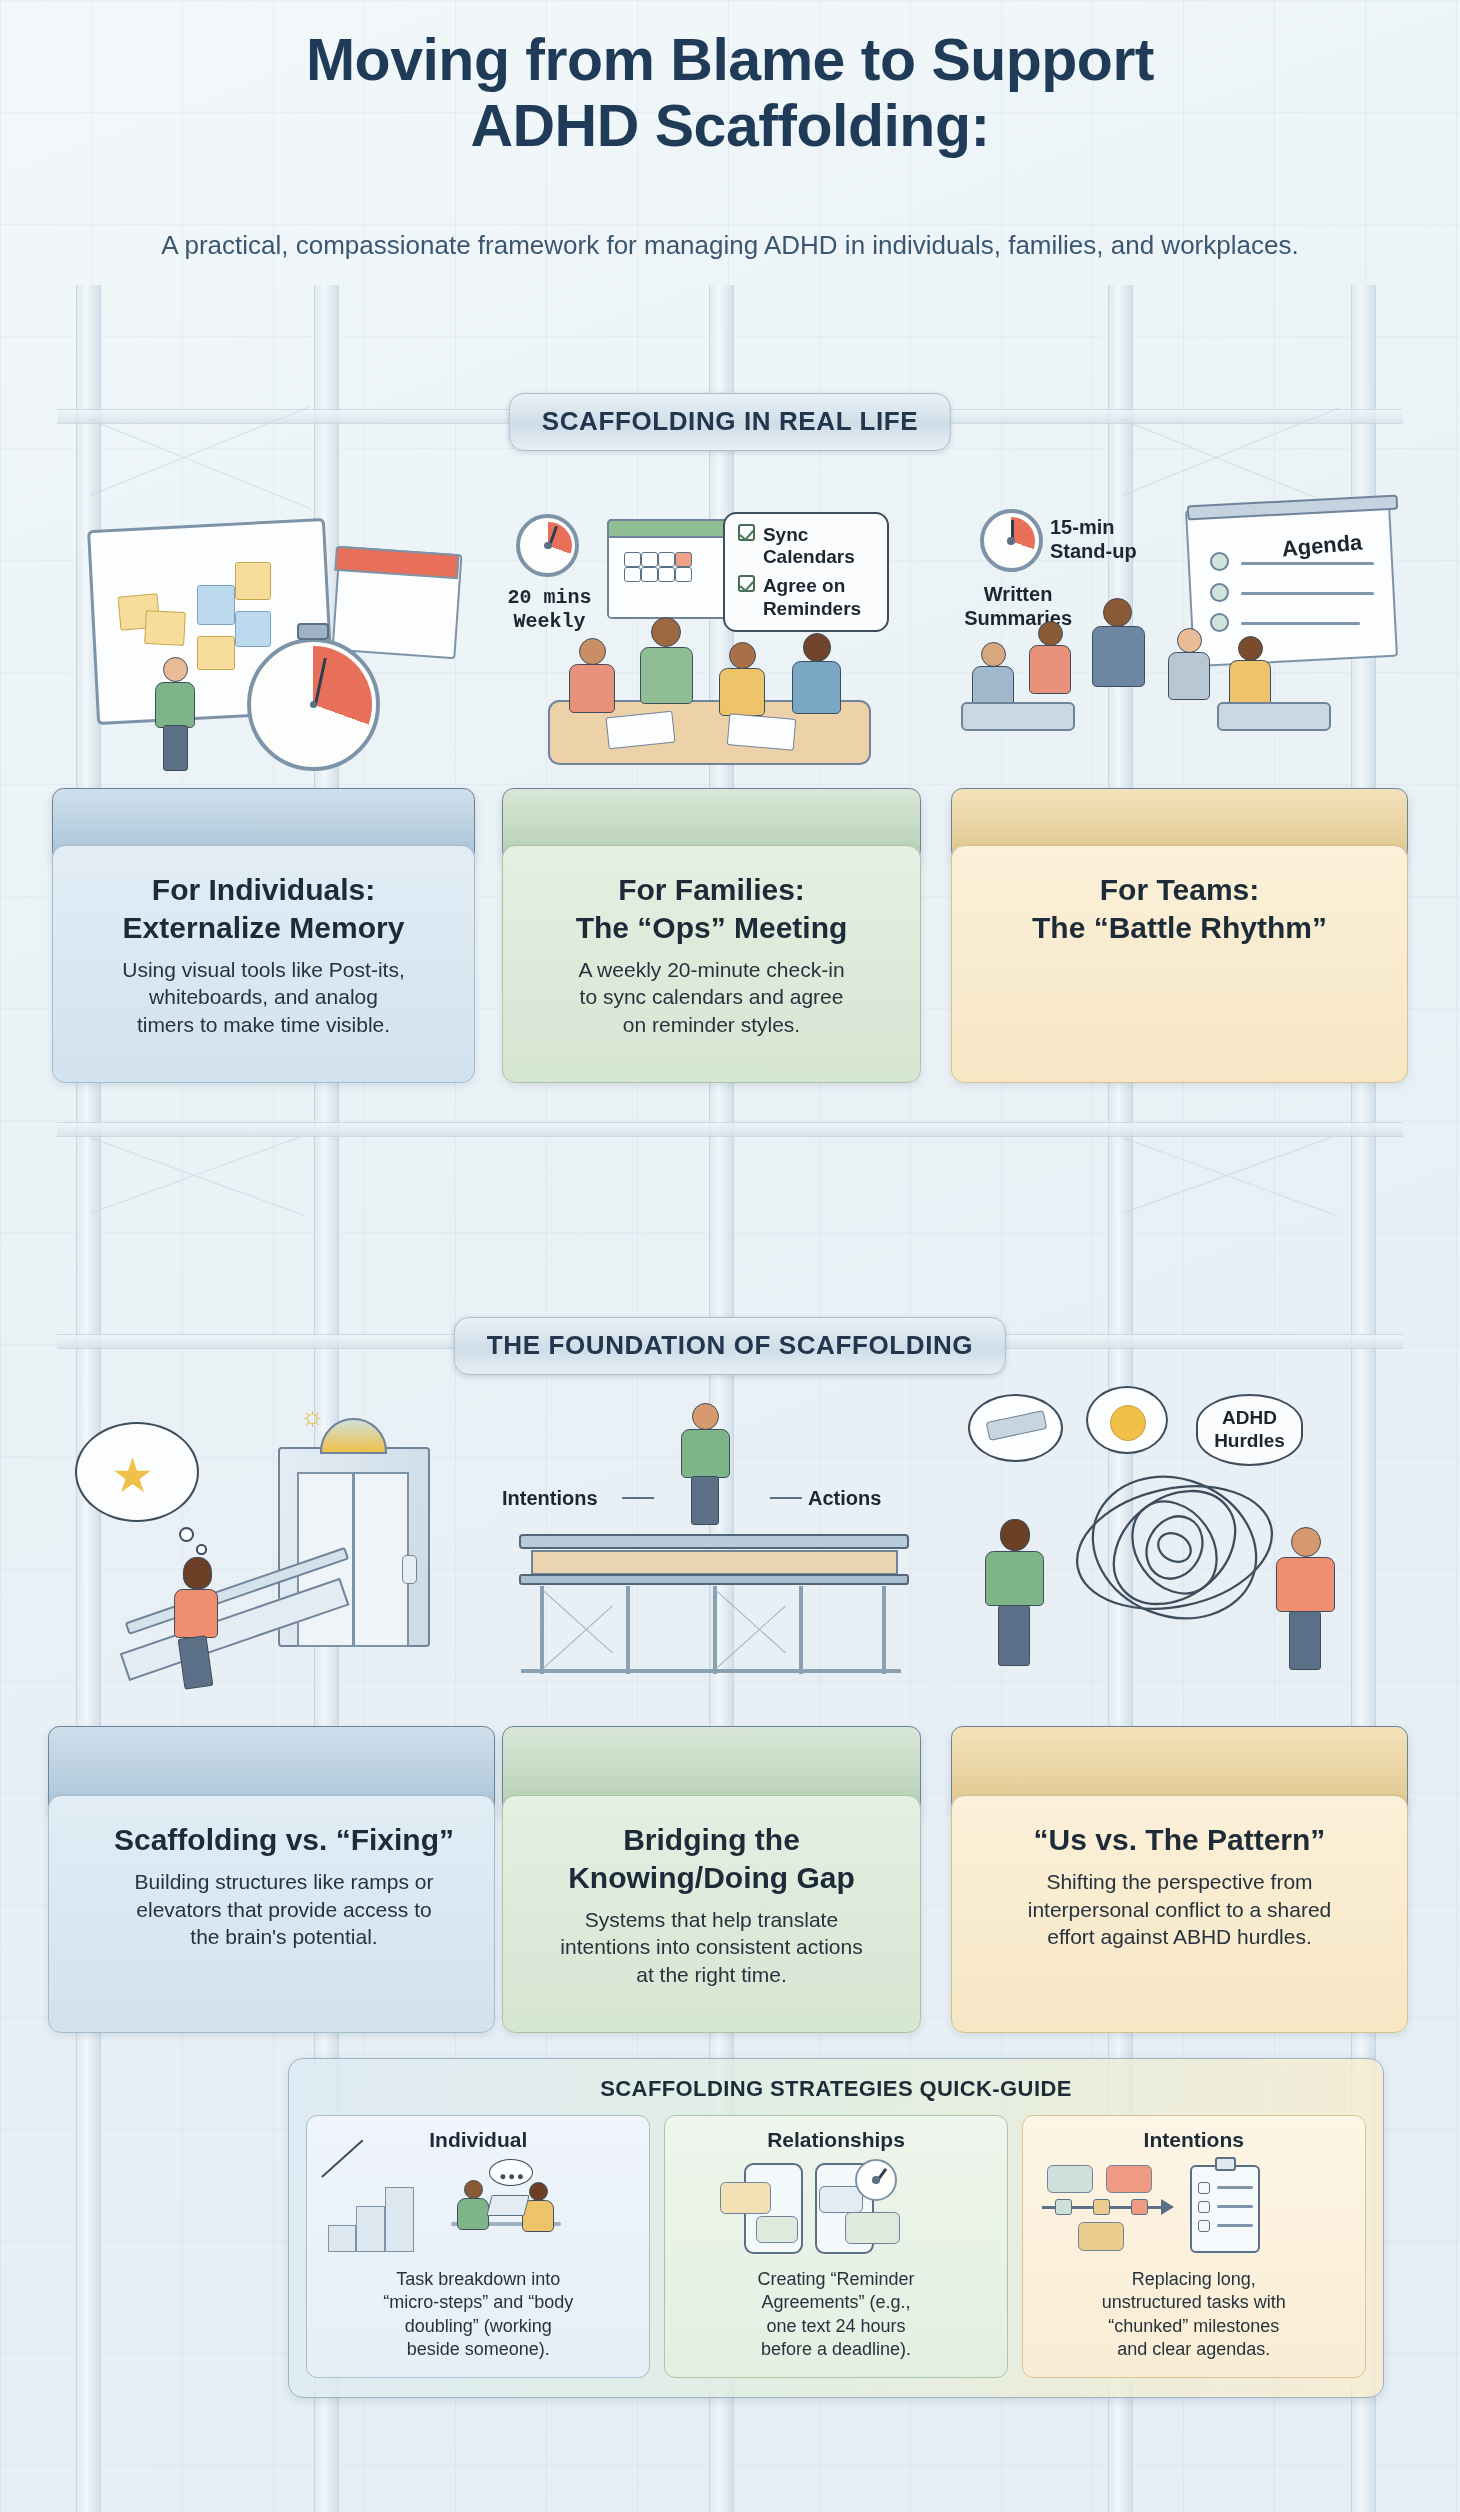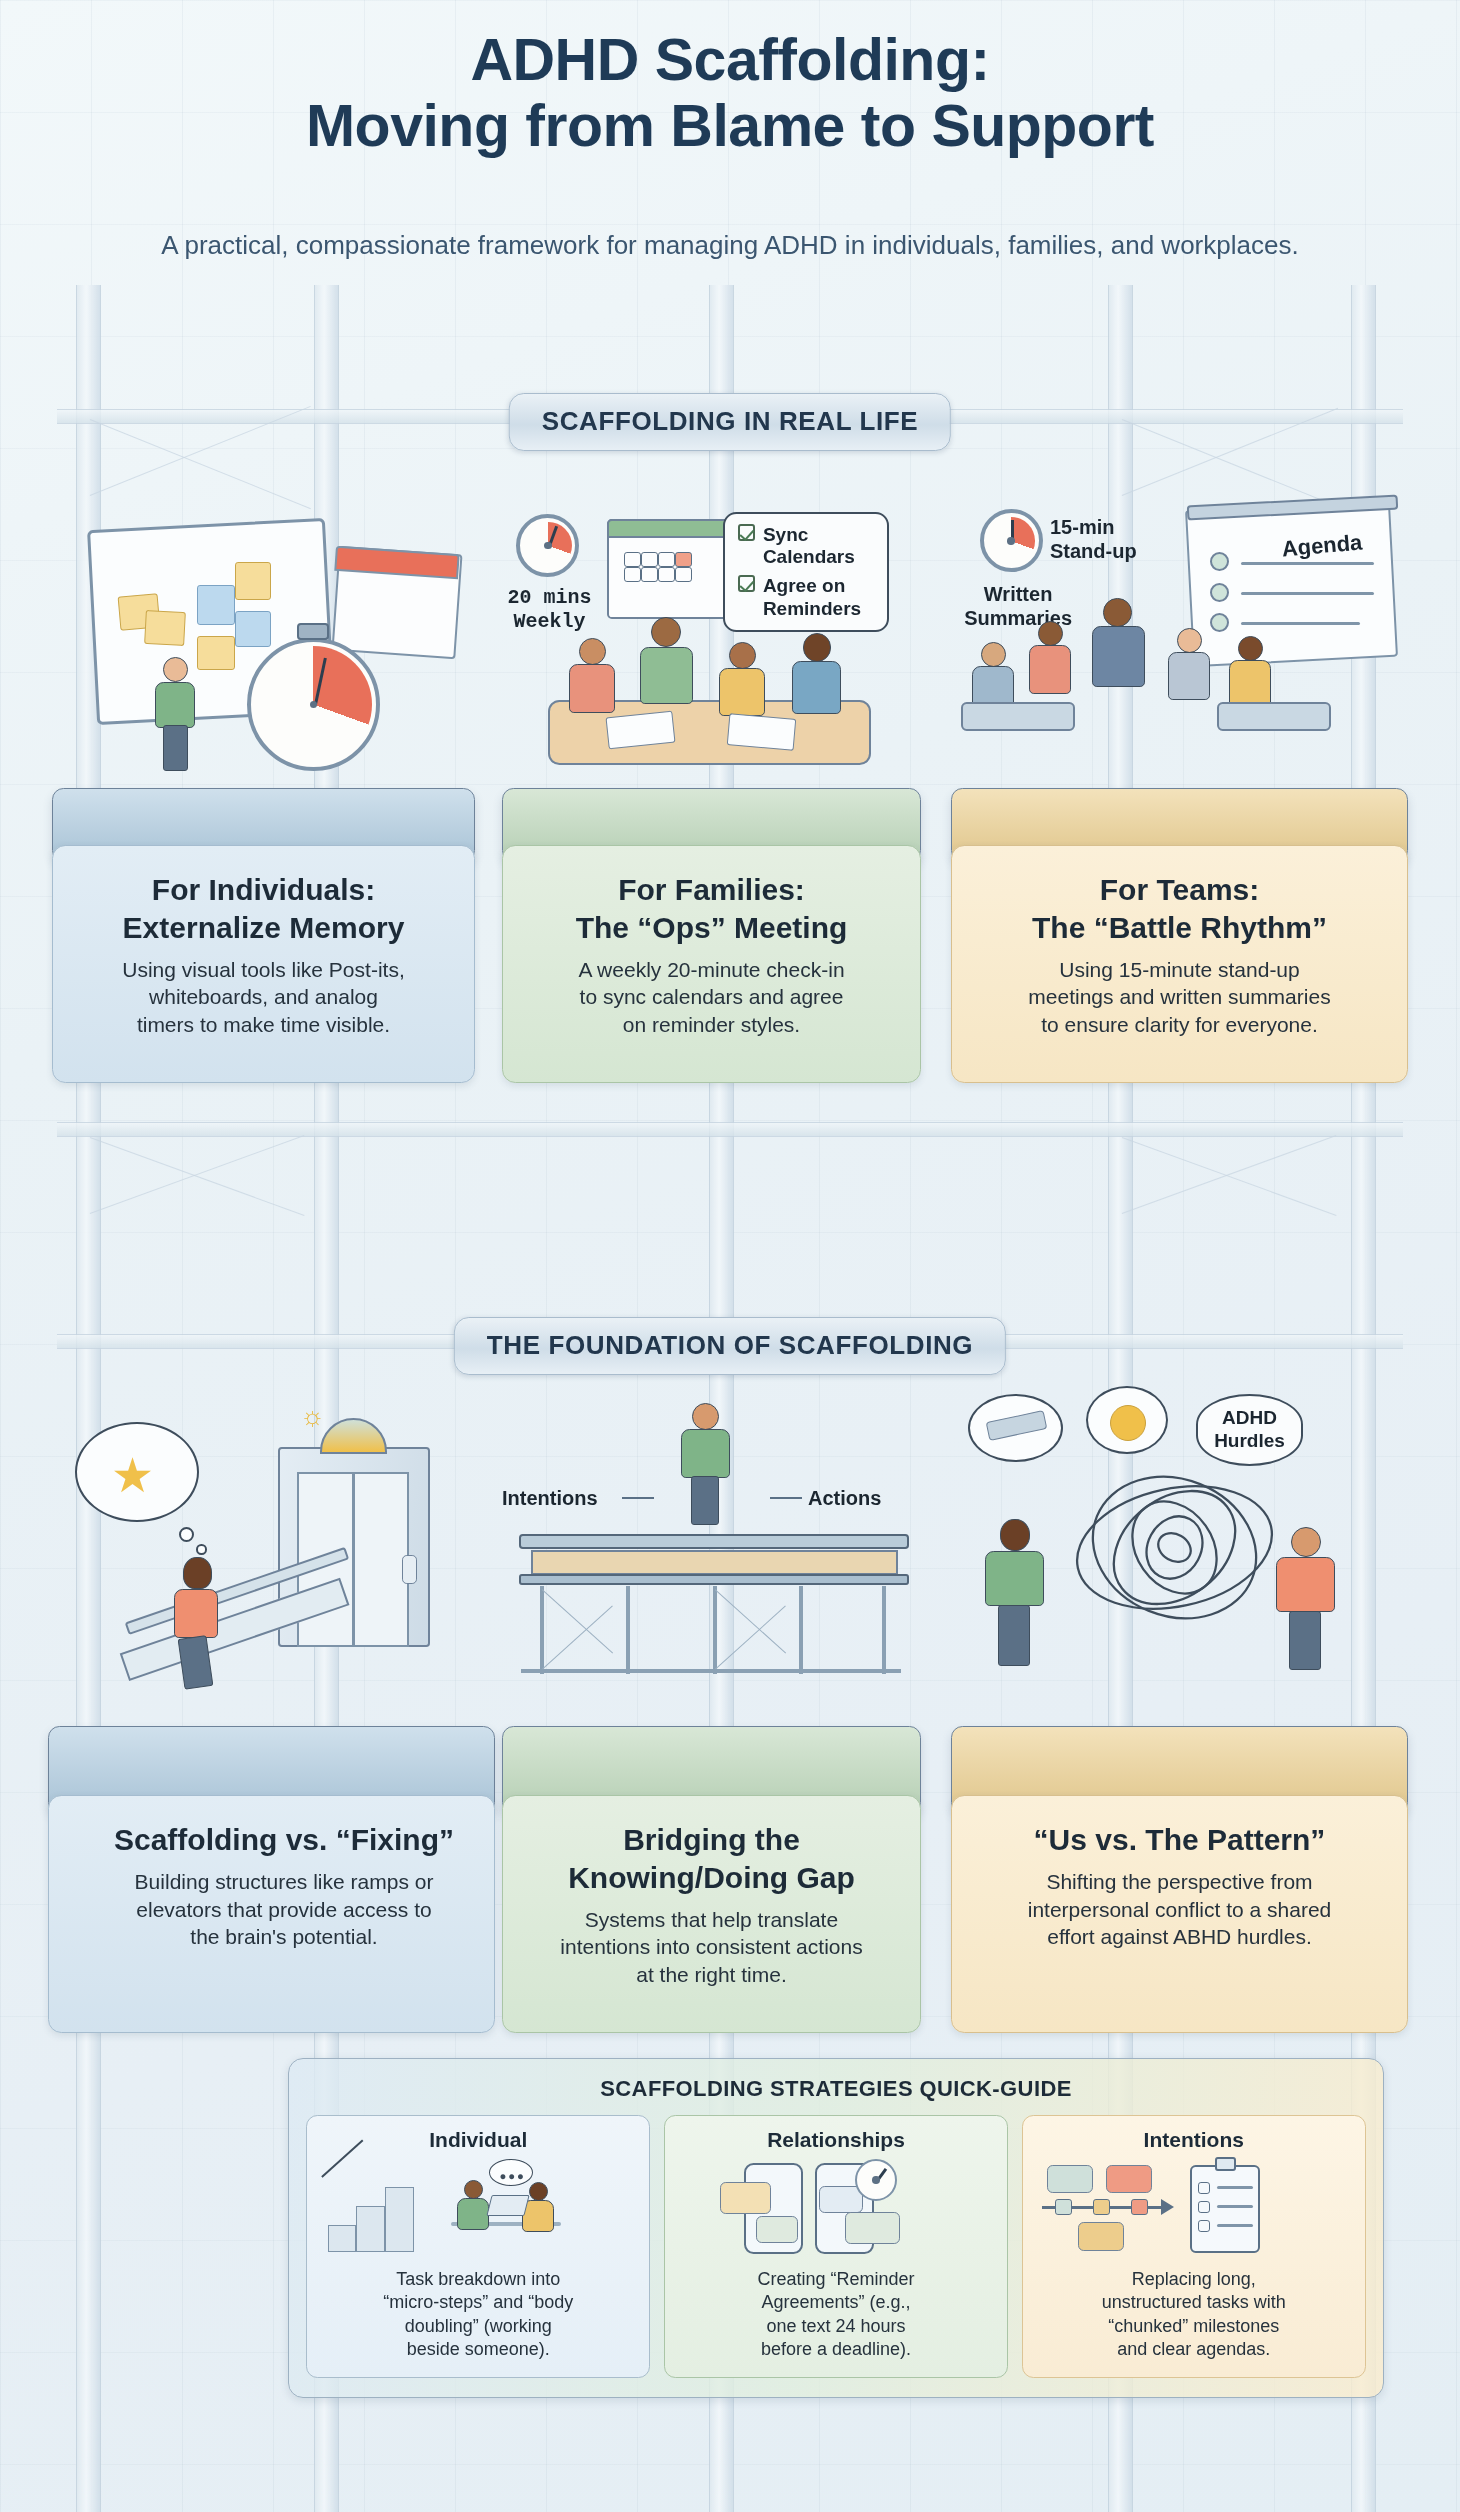--- a/index.html
+++ b/index.html
@@ -195,22 +195,22 @@
   <div class="scaff-diag" style="left:1122px; top:495px; width:233px; transform:rotate(-22deg);"></div>
   <div class="scaff-diag" style="left:90px; top:1137px; width:228px; transform:rotate(20deg);"></div>
   <div class="scaff-diag" style="left:90px; top:1213px; width:228px; transform:rotate(-20deg);"></div>
   <div class="scaff-diag" style="left:1122px; top:1137px; width:228px; transform:rotate(20deg);"></div>
   <div class="scaff-diag" style="left:1122px; top:1213px; width:228px; transform:rotate(-20deg);"></div>
 </div>
 
 <div class="page">
 
   <div class="title">
+    <div>Moving from Blame to Support</div>
     <div>ADHD Scaffolding:</div>
-    <div>Moving from Blame to Support</div>
   </div>
   <div class="subtitle">A practical, compassionate framework for managing
 ADHD in individuals, families, and workplaces.</div>
 
   <div class="banner" id="banner-1">SCAFFOLDING IN REAL LIFE</div>
 
   <div class="pillar" style="left:52px; top:495px; width:423px;">
 
     <div class="illus" style="left:0; top:0; width:423px; height:304px;">
 
@@ -363,23 +363,20 @@
 
       <div style="position:absolute; left:9.5px; top:207px; width:114px; height:28.5px; background:#c9d8e3; border:2.4px solid #6f839a; border-radius:5.7px;"></div>
       <div style="position:absolute; left:266px; top:207px; width:114px; height:28.5px; background:#c9d8e3; border:2.4px solid #6f839a; border-radius:5.7px;"></div>
     </div>
 
     <div class="slab amber" style="top:293px;"></div>
 
     <div class="card amber" style="top:350px; min-height:238px;">
       <div class="card-title">For Teams:
 The “Battle Rhythm”</div>
-      <div class="card-body">Using 15-minute stand-up
-meetings and written summaries
-to ensure clarity for everyone.</div>
     </div>
   </div>
 
   <div class="banner" id="banner-2">THE FOUNDATION OF SCAFFOLDING</div>
 
   <div class="pillar" style="left:48px; top:1384px; width:447px;">
 
     <div class="illus" style="left:0; top:0; width:447px; height:380px;">
 
       <div style="position:absolute; left:27px; top:38px; width:124px; height:100px; background:#fbfdfe; border:2.9px solid #3e4d5c; border-radius:50%;"></div>

